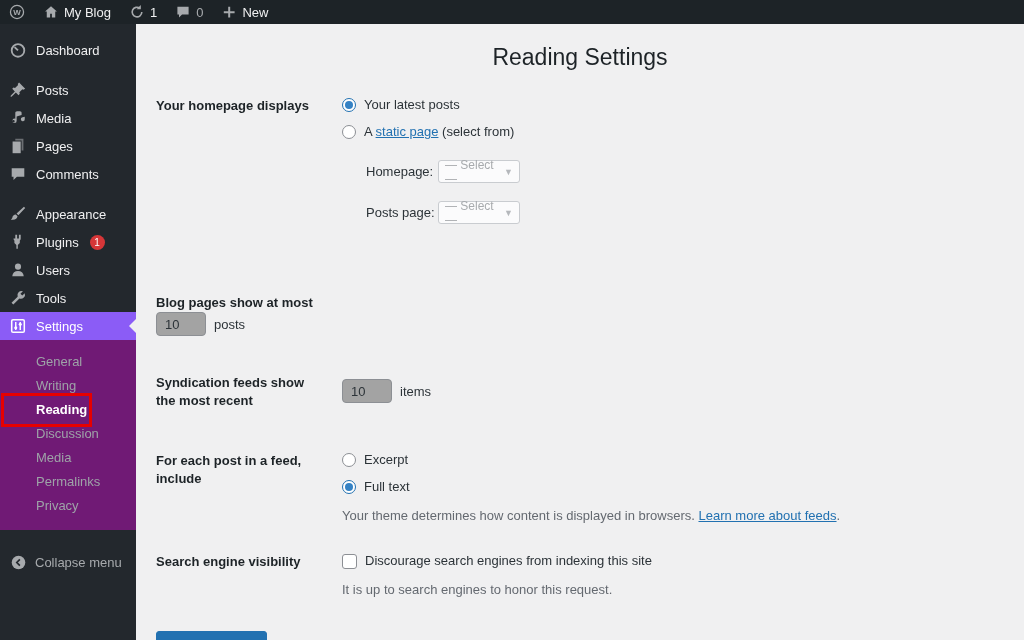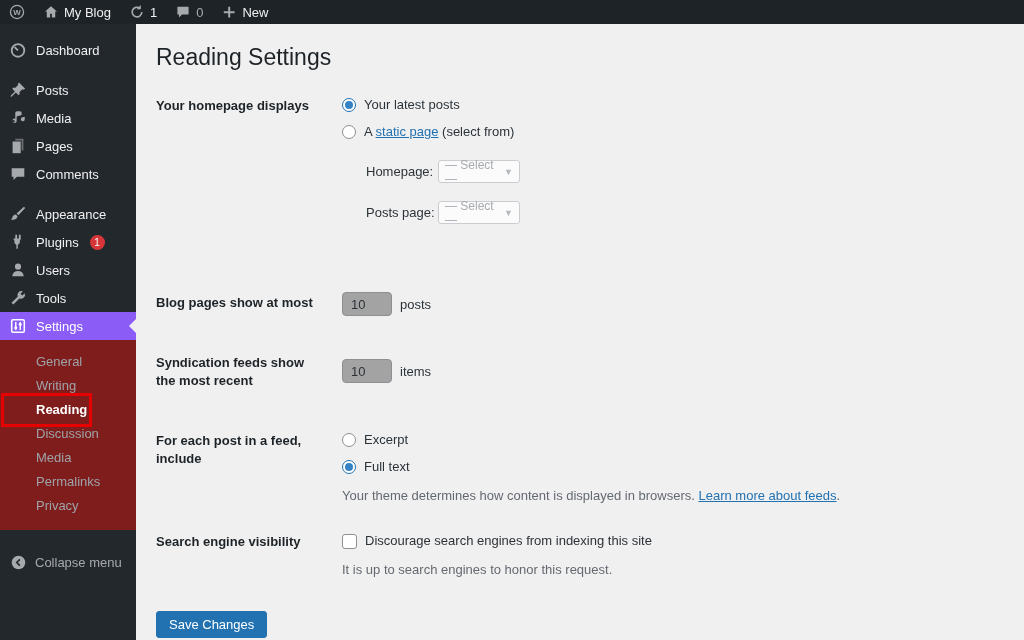--- a/index.html
+++ b/index.html
@@ -24,40 +24,40 @@
   .menu li.mi .mi-icon { width:18px; height:18px; color:#a7aaad; display:inline-flex; flex-shrink:0; }
   .menu li.mi .mi-icon svg { width:100%; height:100%; }
   .menu li.sep { height:12px; }
   .menu li.mi.active { background:#2271b1; color:#fff; position:relative; }
   .menu li.mi.active .mi-icon { color:#fff; }
   .menu li.mi.active::after { content:""; position:absolute; right:0; top:50%; margin-top:-7px;
     border:7px solid transparent; border-right:7px solid #f0f0f1; border-left:none; }
   .badge { background:#d63638; color:#fff; border-radius:50%; min-width:15px; height:15px; line-height:15px;
     text-align:center; font-size:10px; padding:0 2px; margin-left:2px; }
 
-  .submenu { list-style:none; background:#7f1d1d; padding:10px 0 12px; }
+  .submenu { list-style:none; background:#701a75; padding:10px 0 12px; }
   .submenu li { position:relative; line-height:24px; padding-left:36px; color:#9ea3a8; cursor:pointer; font-size:13px; }
   .submenu li.current { color:#fff; font-weight:bold; }
   .annotation-box { position:absolute; left:1px; top:-5px; width:91px; height:34px;
     border:3px solid #e60000; pointer-events:none; }
 
   .collapse-row { margin-top:18px; display:flex; align-items:center; gap:8px; padding:0 8px 0 10px; height:28px;
     color:#a7aaad; cursor:pointer; }
   .collapse-row .mi-icon { width:17px; height:17px; display:inline-flex; color:#a7aaad; }
   .collapse-row svg { width:100%; height:100%; }
 
   
   .content { flex:1; background:#f0f0f1; padding:0 20px; color:#3c434a; }
-  .page-title { font-size:23px; font-weight:400; color:#1d2327; margin-top:19px; line-height:28px; }
+  .page-title { font-size:23px; font-weight:400; color:#1d2327; margin-top:19px; line-height:28px;text-align:center; }
 
   .form-row { display:flex; }
   .form-row .th { width:186px; flex-shrink:0; font-weight:bold; color:#1d2327; font-size:13px; line-height:18px; padding-top:2px; }
   .form-row .td { flex:1; font-size:13px; color:#2c3338; }
 
-  .mt-r1 { margin-top:24px; } .mt-r2 { margin-top:50px; } .mt-r3 { margin-top:36px; }
+  .mt-r1 { margin-top:24px; } .mt-r2 { margin-top:50px;flex-direction:column; } .mt-r3 { margin-top:36px; }
   .mt-r4 { margin-top:40px; } .mt-r5 { margin-top:26px; } .mt-save { margin-top:32px; }
 
   .choice { display:flex; align-items:center; gap:8px; margin-bottom:7px; line-height:20px; cursor:pointer; }
   .radio { width:14px; height:14px; border-radius:50%; background:#fff; border:1px solid #8c8f94; flex-shrink:0; position:relative; }
   .radio.checked { border-color:#2271b1; }
   .radio.checked::after { content:""; position:absolute; left:2px; top:2px; width:8px; height:8px;
     border-radius:50%; background:#3582c4; }
   .checkbox { width:15px; height:15px; border-radius:3px; background:#fff; border:1px solid #8c8f94; flex-shrink:0; }
   a.link { color:#2271b1; text-decoration:underline; cursor:pointer; }
 

